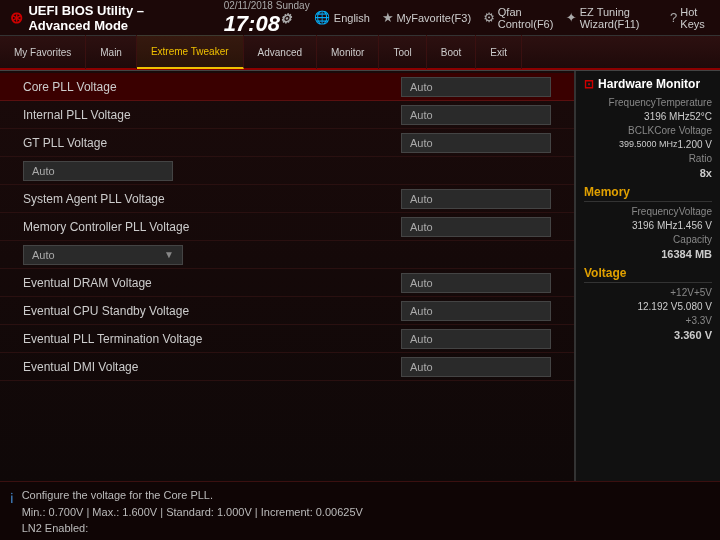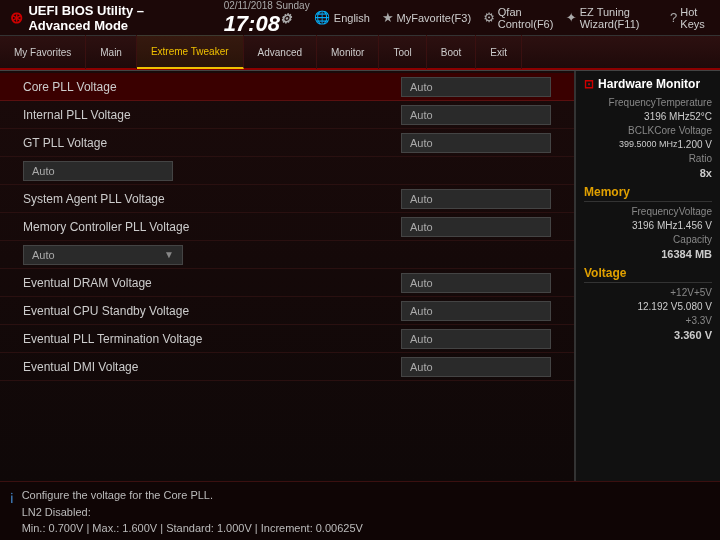--- a/index.html
+++ b/index.html
@@ -400,18 +400,17 @@
     <div class="hw-row">
       <span class="hw-value-large">3.360 V</span>
     </div>
   </div>
 </div>
 
 <div class="info-bar">
   <span class="info-icon">ℹ</span>
   <div class="info-text">
     <div>Configure the voltage for the Core PLL.</div>
-    <div>LN2 Disabled:</div>
     <div>Min.: 0.700V  |  Max.: 1.600V  |  Standard: 1.000V  |  Increment: 0.00625V</div>
     <div>LN2 Enabled:</div>
 
   </div>
 </div>
 
 </body></html>

